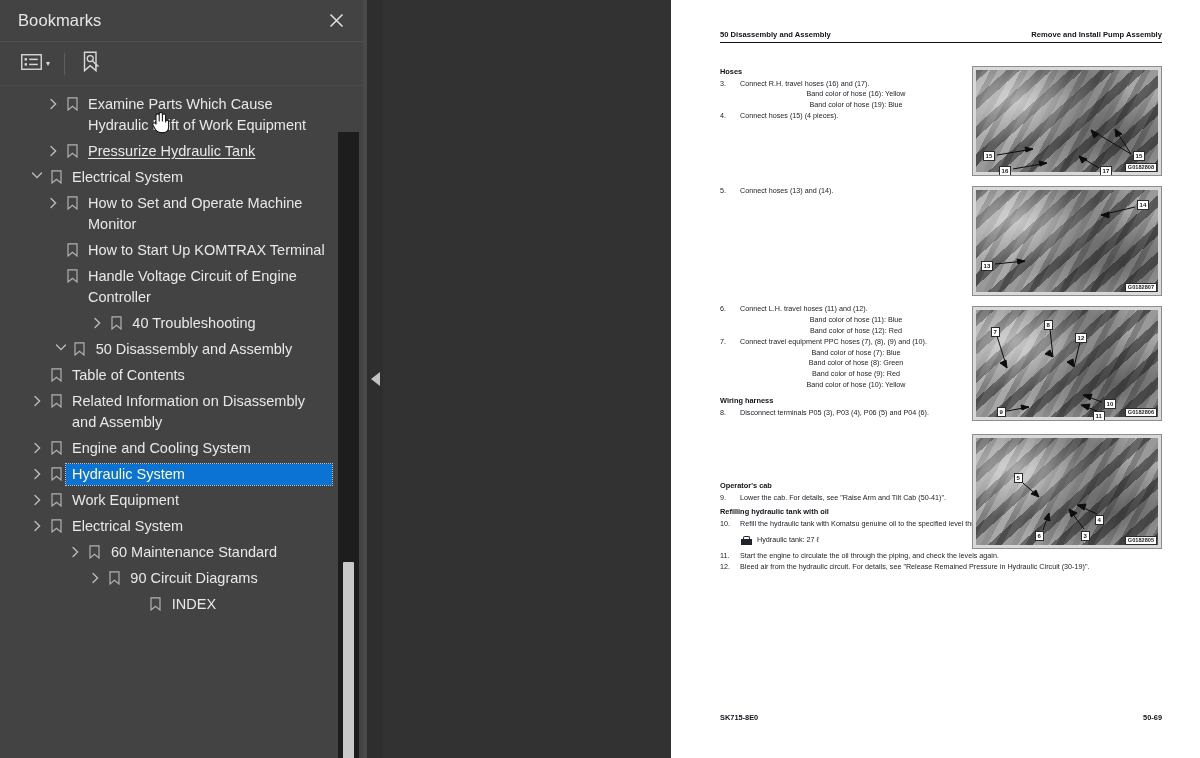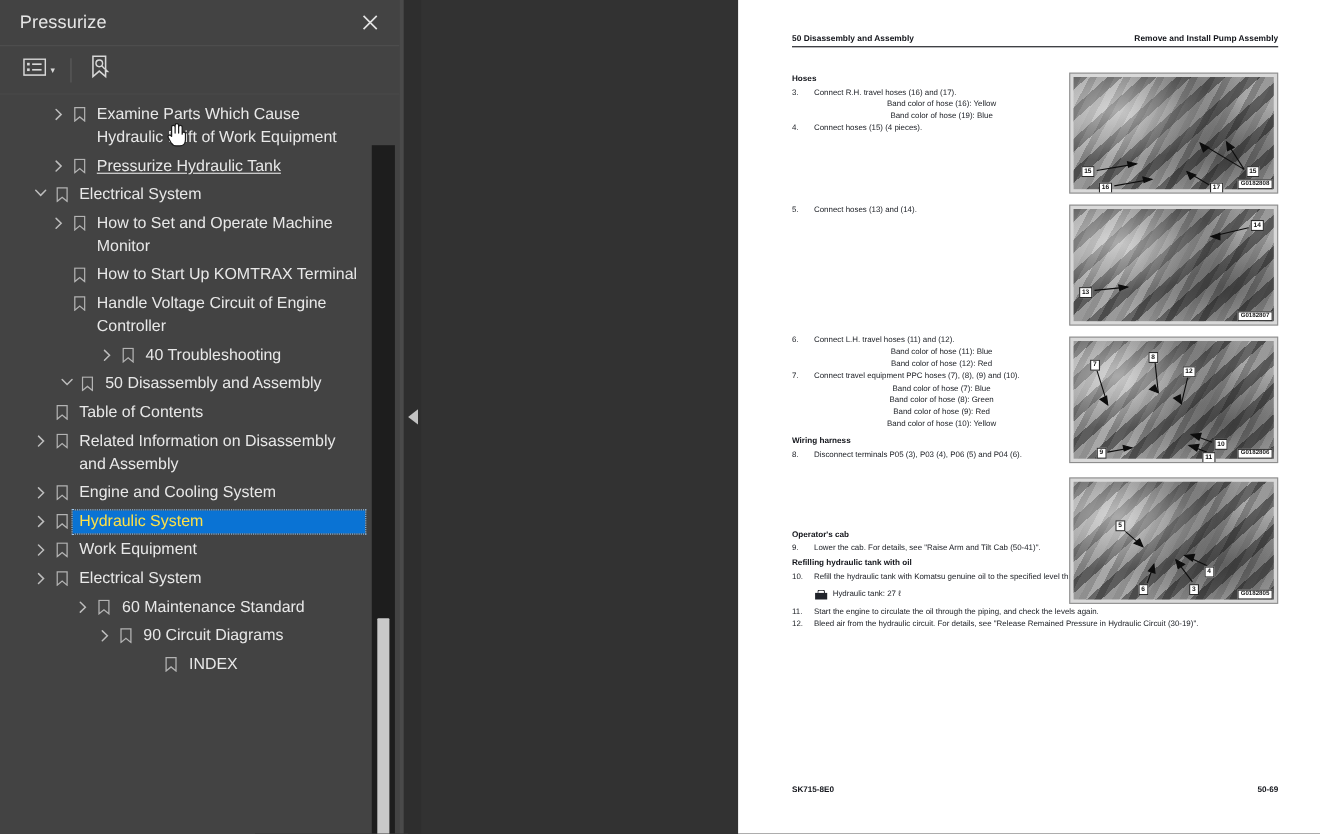--- a/index.html
+++ b/index.html
@@ -87,21 +87,21 @@
   .node-label {
     color: #e8e8e8;
     font-size: 14.5px;
     line-height: 21px;
     padding-left: 6px;
     padding-right: 4px;
     max-width: 262px;
   }
   .node.sel .node-label {
     background: #0a73d4;
-    color: #fde047;
+    color: #fef9c3;
     outline: 1px dotted #9dc8ef;
     outline-offset: 0px;
     padding-left: 6px; padding-right: 8px;
     min-width: 266px;
   }
   .node-label.underline { text-decoration: underline; text-underline-offset: 2px; }
 
   .lvl-0 { padding-left: 10px; justify-content: center; }
   .lvl-1 { padding-left: 28px; }
   .lvl-2 { padding-left: 44px; }
@@ -242,21 +242,21 @@
   }
 </style>
 </head>
 <body>
 
 <div id="app">
 
   <div id="bookmark-panel">
 
     <div id="panel-header">
-      <div id="panel-title">Pressurize</div>
+      <div id="panel-title">Bookmarks</div>
       <div id="panel-close">
         <svg width="15" height="15" viewBox="0 0 15 15" aria-hidden="true">
           <path d="M1.5 1.5 L13.5 13.5 M13.5 1.5 L1.5 13.5" stroke="currentColor" stroke-width="1.5" fill="none"></path>
         </svg>
       </div>
     </div>
 
     <div id="panel-toolbar">
       <div class="tb-btn">
         <span class="tb-icon">

